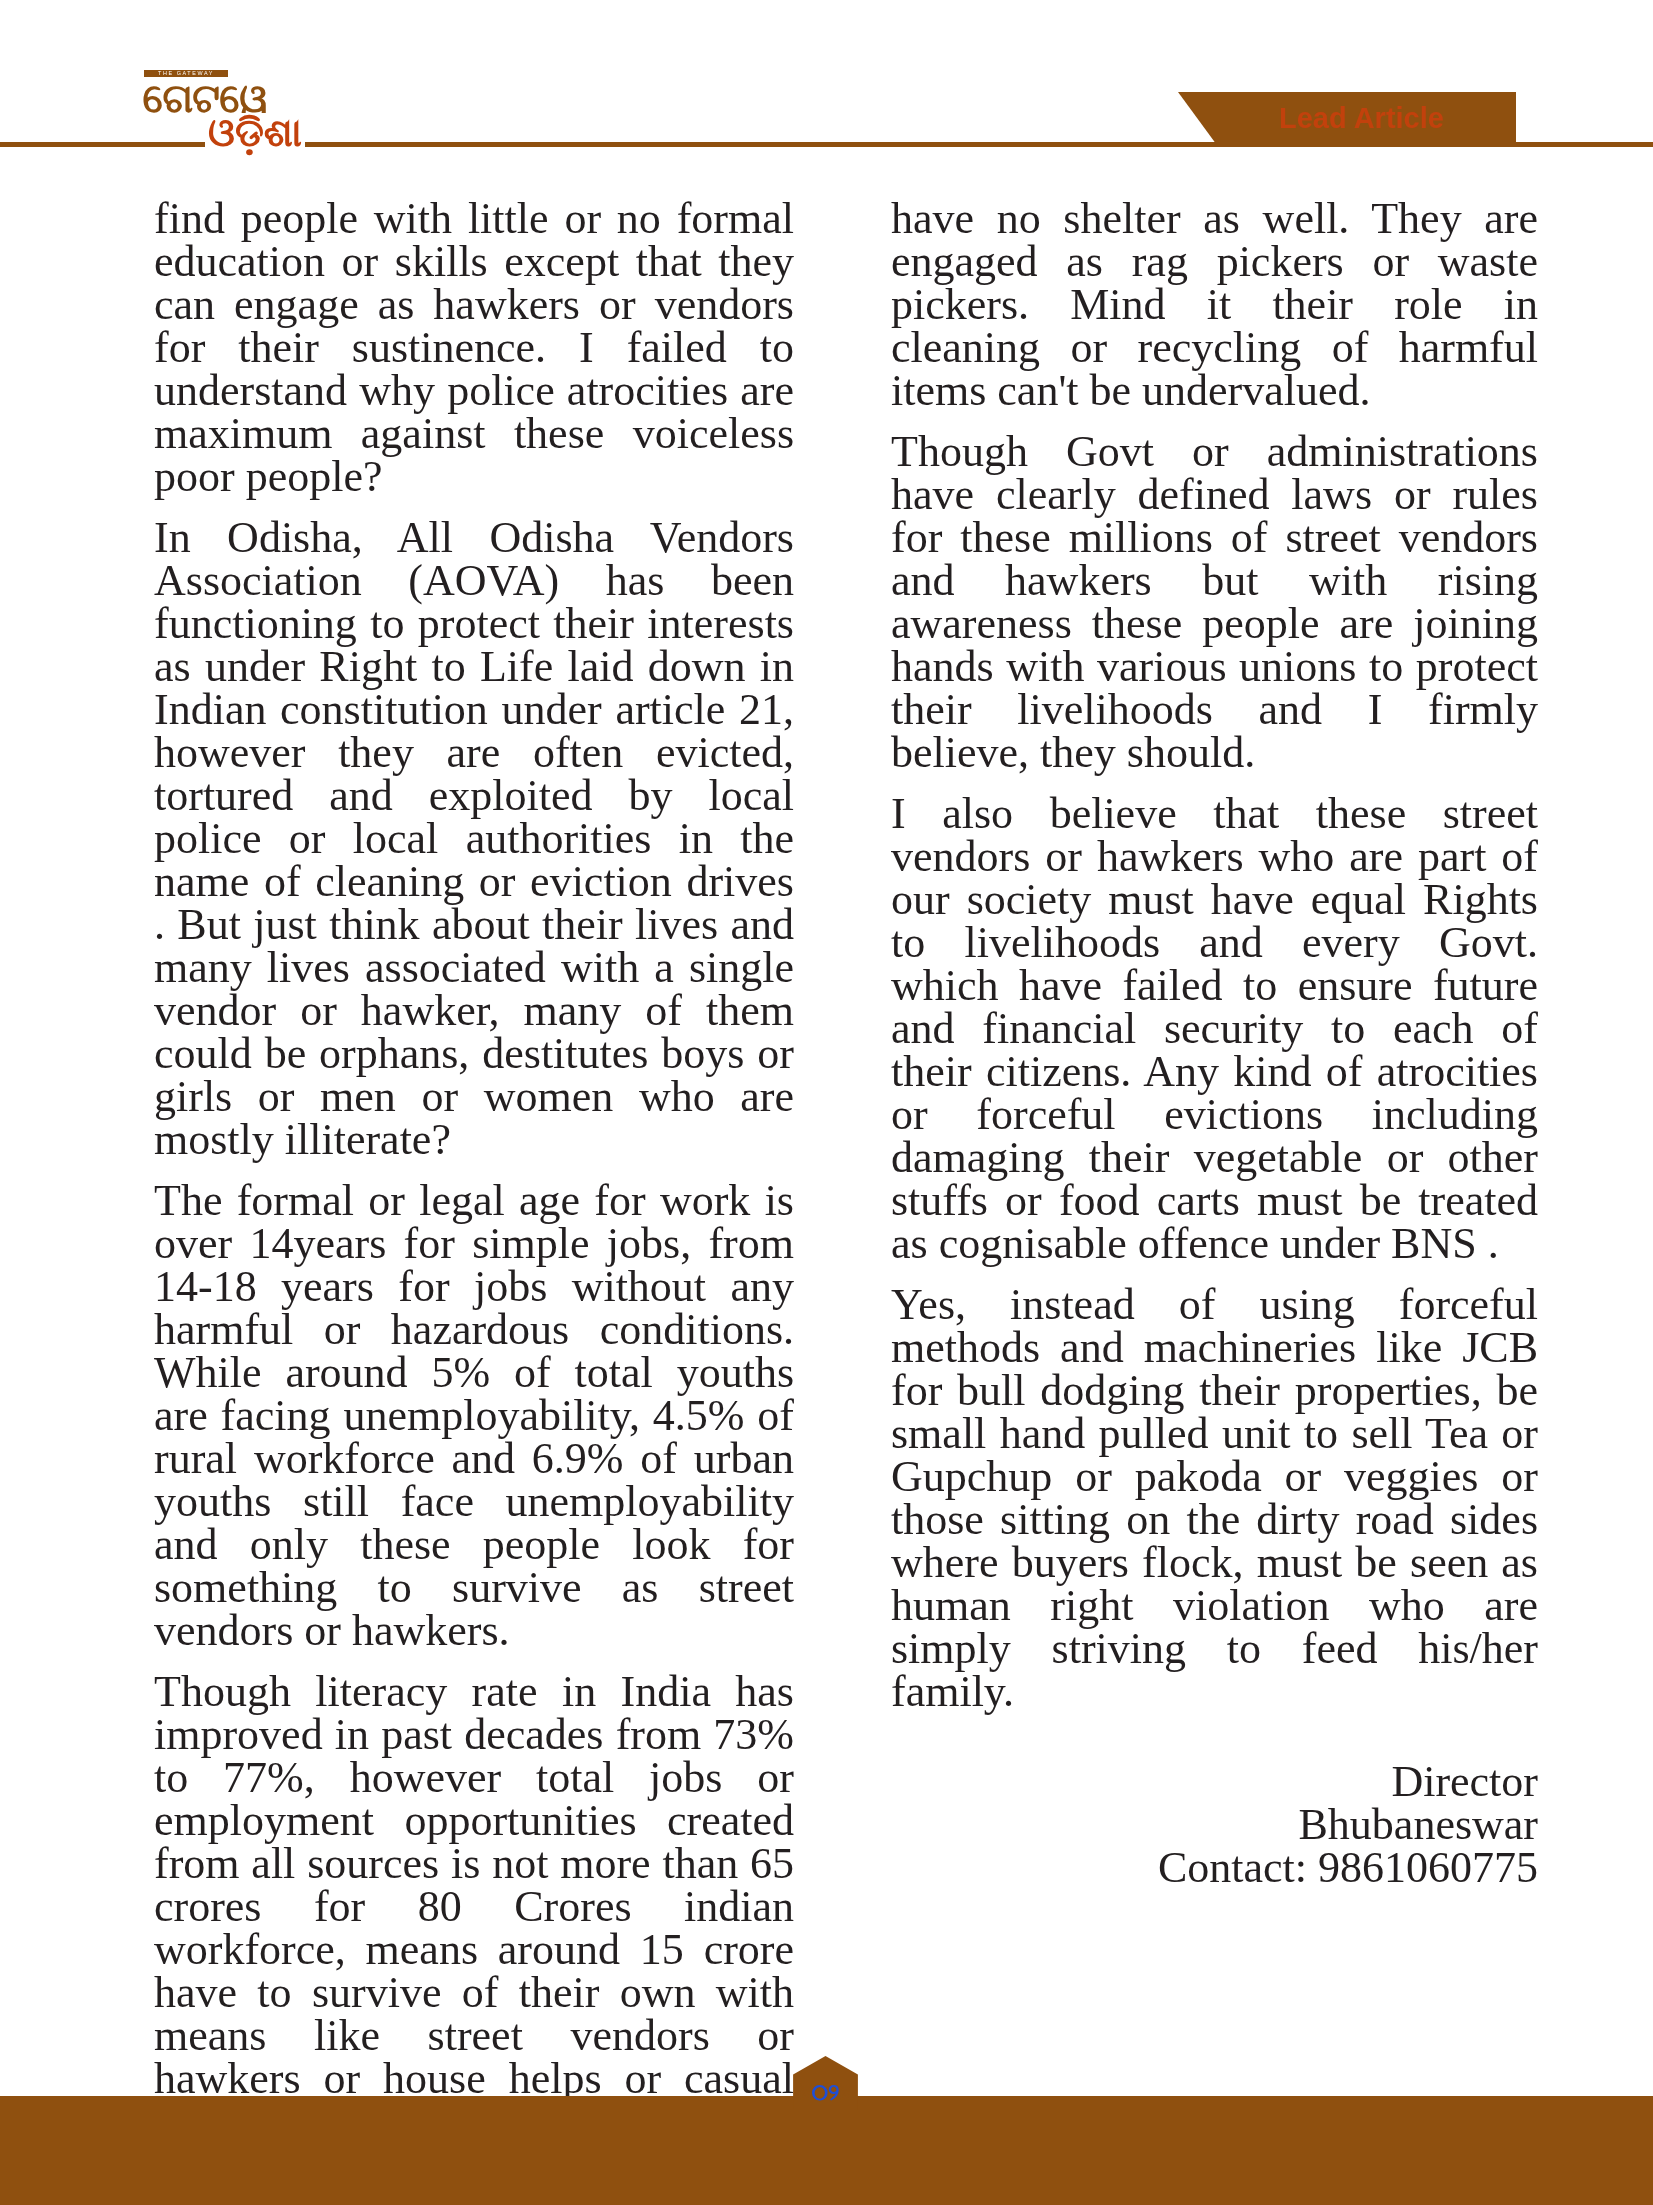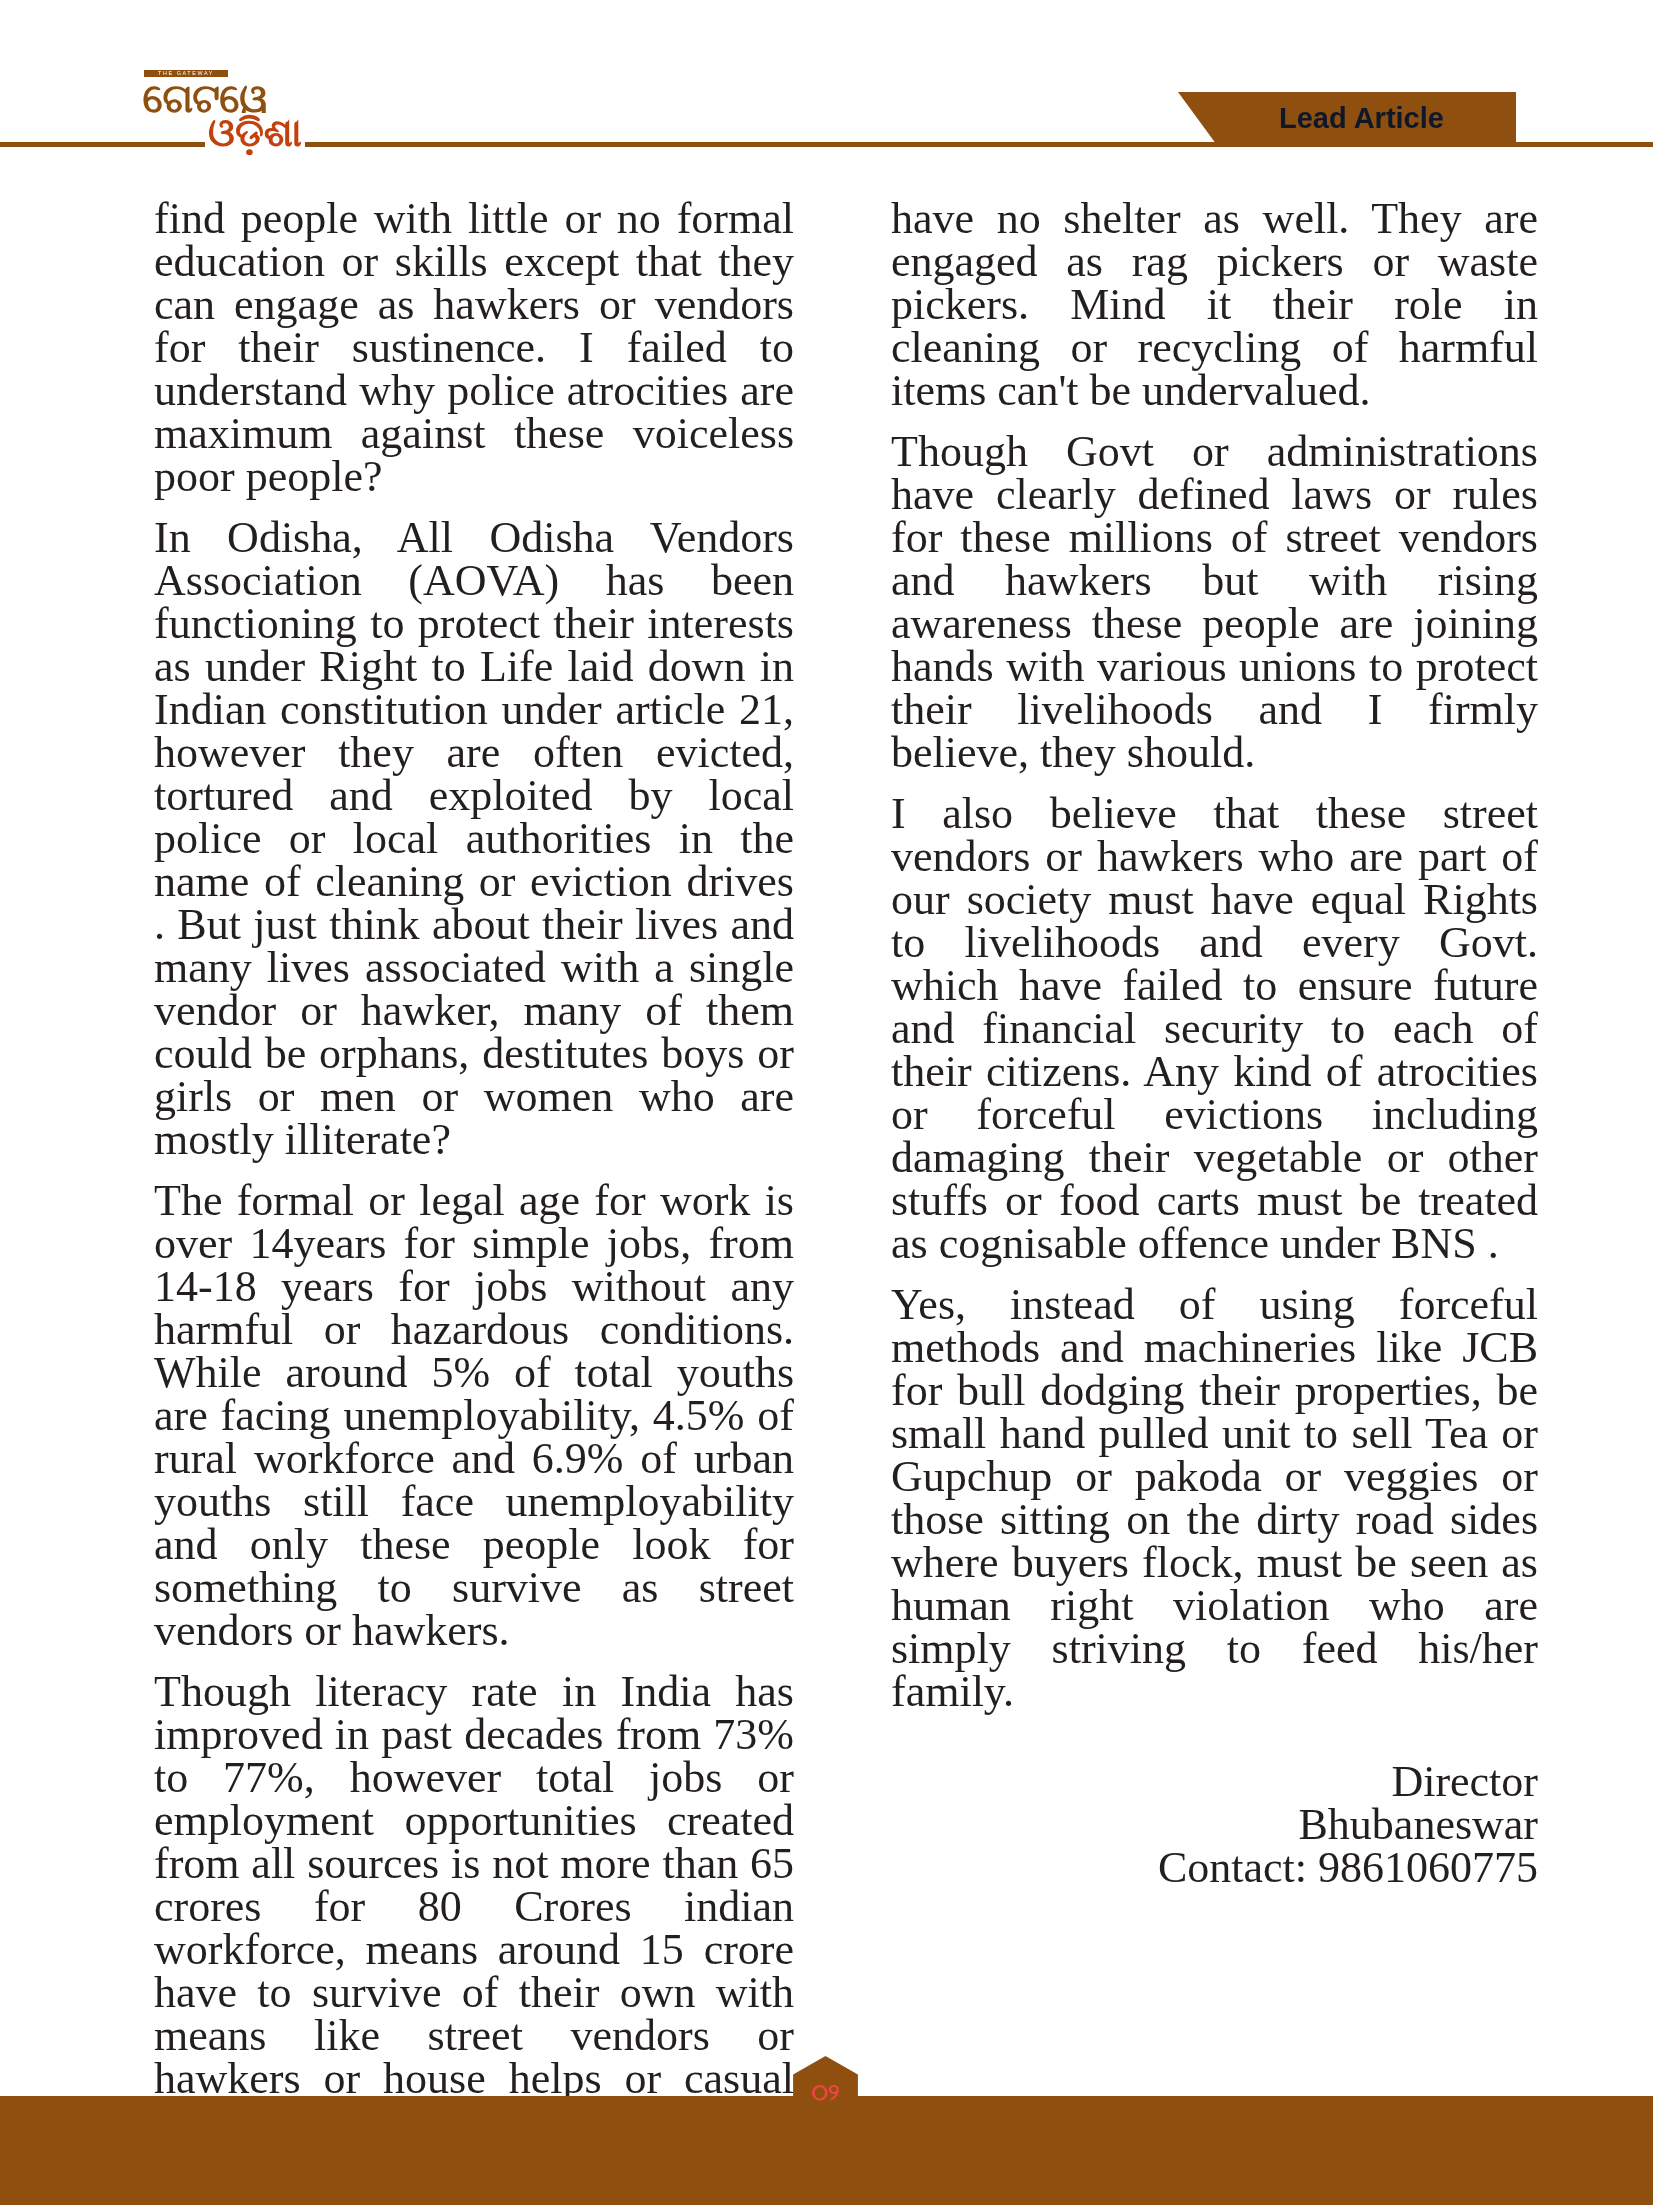--- a/index.html
+++ b/index.html
@@ -25,40 +25,40 @@
   .logo-line2 {
     position: absolute; left: 61px; top: 45px; font-family: "Liberation Sans", sans-serif;
     font-weight: bold; font-size: 39px; color: #c2410c; line-height: 40px; background: #fff;
     padding: 0 3.1px;
   }
   .section-tab {
     position: absolute; left: 1178px; top: 92px; width: 338px; height: 53px;
   }
   .section-tab svg { position: absolute; left: 0; top: 0; }
   .section-tab-label {
-    position: absolute; left: 101px; top: 9.3px; color: #0f172a;
+    position: absolute; left: 101px; top: 9.3px; color: #c2410c;
     font-family: "Liberation Sans", sans-serif; font-weight: bold; font-size: 29px; line-height: 34px;
   }
   .col {
     position: absolute; top: 180px; font-size: 44px; line-height: 43px; text-align: justify; margin-top: 17px;
   }
   .col-left { left: 154px; width: 640px; }
   .col-right { left: 891px; width: 647px; }
   .col p { margin: 0 0 18px 0; }
   .sig {
     text-align: right; font-weight: normal; margin-top: 47px; line-height: 43px;
   }
   .sig div { margin: 0; }
   .footer-band {
     position: absolute; left: 0; top: 2096px; width: 1654px; height: 110px; background: #8f500f;
   }
   .page-badge { position: absolute; left: 793px; top: 2056px; width: 65px; height: 54px; }
   .page-badge svg { position: absolute; left: 0; top: 0; }
   .page-num {
-    position: absolute; left: 0; top: 23px; width: 65px; text-align: center; color: #ef4444;
+    position: absolute; left: 0; top: 23px; width: 65px; text-align: center; color: #1d4ed8;
     font-family: "DejaVu Sans", sans-serif; font-weight: bold; font-size: 23px; line-height: 26.4px;
   }
 </style>
 </head>
 <body>
 
 <div class="header-rule"></div>
 
 <div class="logo">
   <div class="logo-tag">THE GATEWAY ODISHA</div>

